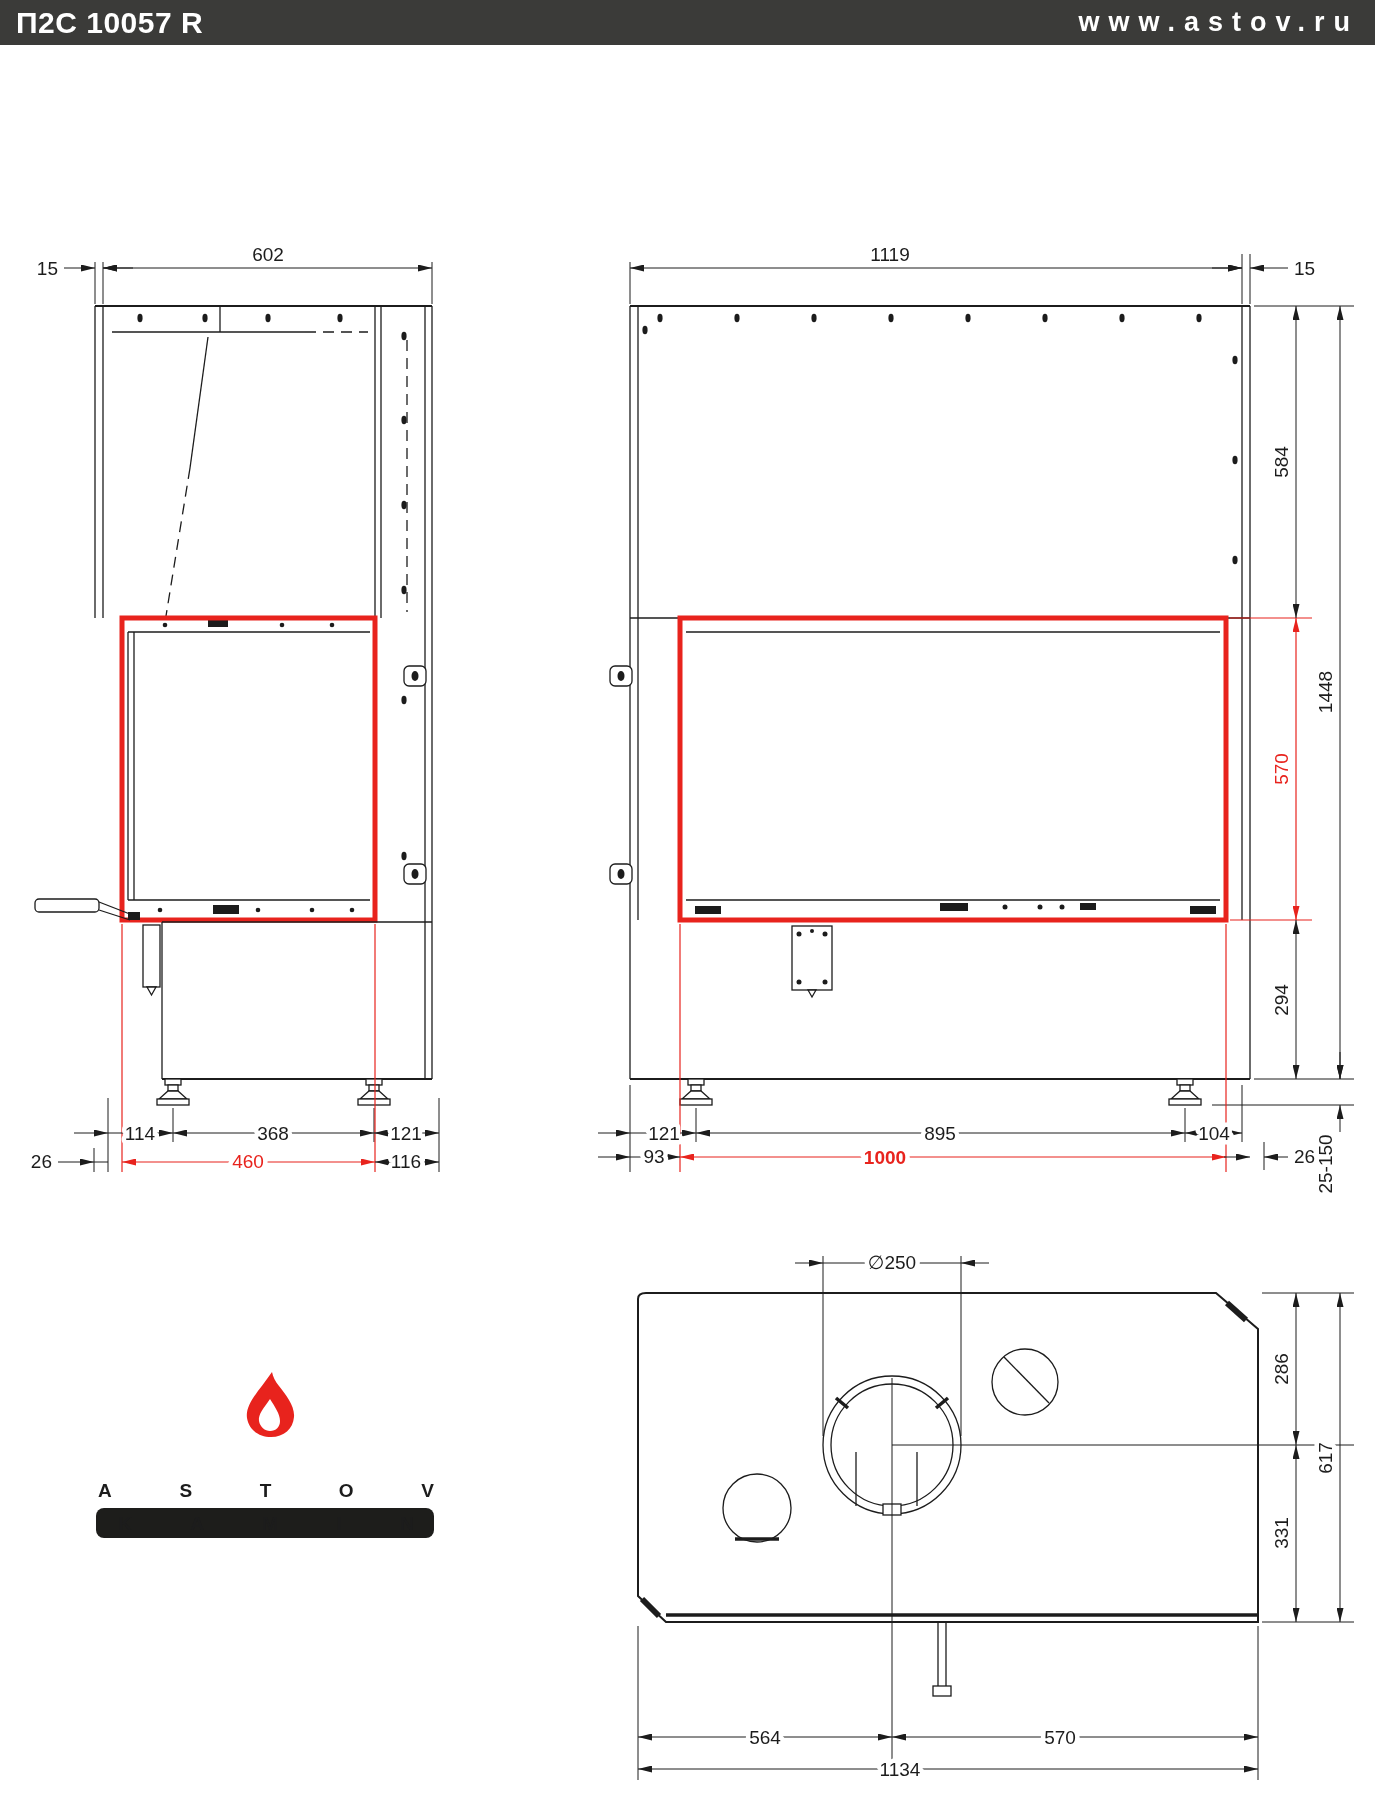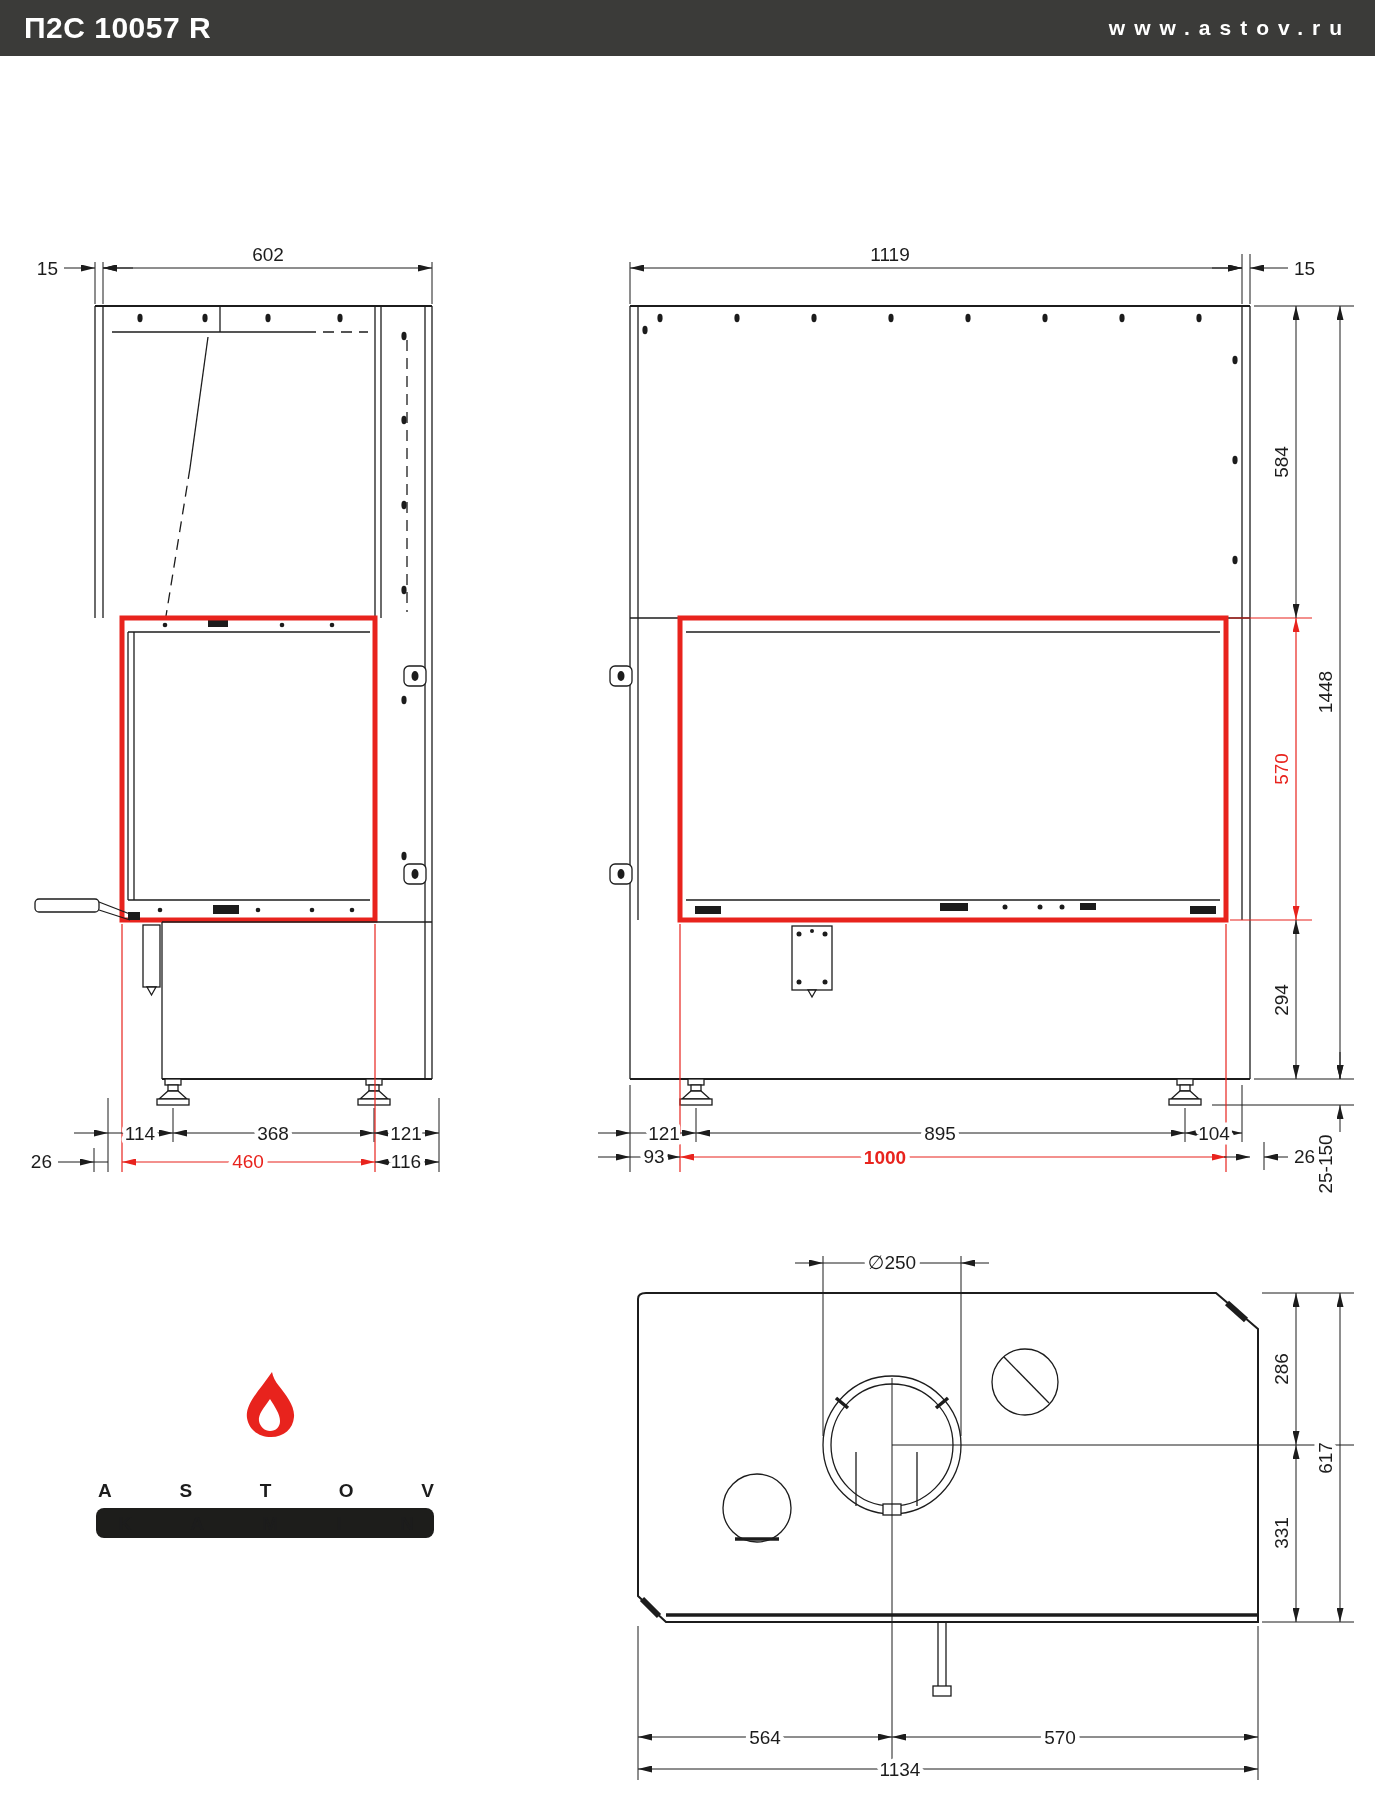--- a/index.html
+++ b/index.html
@@ -1,20 +1,20 @@
 <!DOCTYPE html>
 <html style="--accent_red: #e8231d; --line: #1c1c1c; --header_bg: #3b3b39;"><head>
 <meta charset="utf-8">
 <style>
   html,body{margin:0;padding:0;background:#fff}
   body{width:1375px;height:1794px;position:relative;font-family:"Liberation Sans",sans-serif;overflow:hidden}
-  .header{position:absolute;top:0;left:0;width:1375px;height:56px;background:var(--header_bg,#3b3b39);
-          display:flex;align-items:center;justify-content:space-between;padding:0 24px;box-sizing:border-box}
+  .header{position:absolute;top:0;left:0;width:1375px;height:45px;background:var(--header_bg,#3b3b39);
+          display:flex;align-items:center;justify-content:space-between;padding:0 16px;box-sizing:border-box}
   .model{color:#fff;font-size:30px;font-weight:bold;letter-spacing:.5px}
-  .site{color:#fff;font-size:21px;font-weight:bold;letter-spacing:9px}
+  .site{color:#fff;font-size:27px;font-weight:bold;letter-spacing:9px}
   svg{position:absolute;top:47px;left:0;display:block}
   .ln{stroke:var(--line,#1c1c1c);fill:none;stroke-width:1.3}
   .ln2{stroke-width:2}
   .ln4{stroke-width:3.5}
   .ln6{stroke-width:6}
   .lnf{stroke:var(--line,#1c1c1c);stroke-width:1.3;fill:#fff}
   .dash{stroke-dasharray:11 7}
   .dim{stroke:var(--line,#1c1c1c);stroke-width:1;fill:none}
   .rdim{stroke:var(--accent_red,#e8231d);stroke-width:1.2;fill:none}
   .rbox{stroke:var(--accent_red,#e8231d);stroke-width:5;fill:none}

